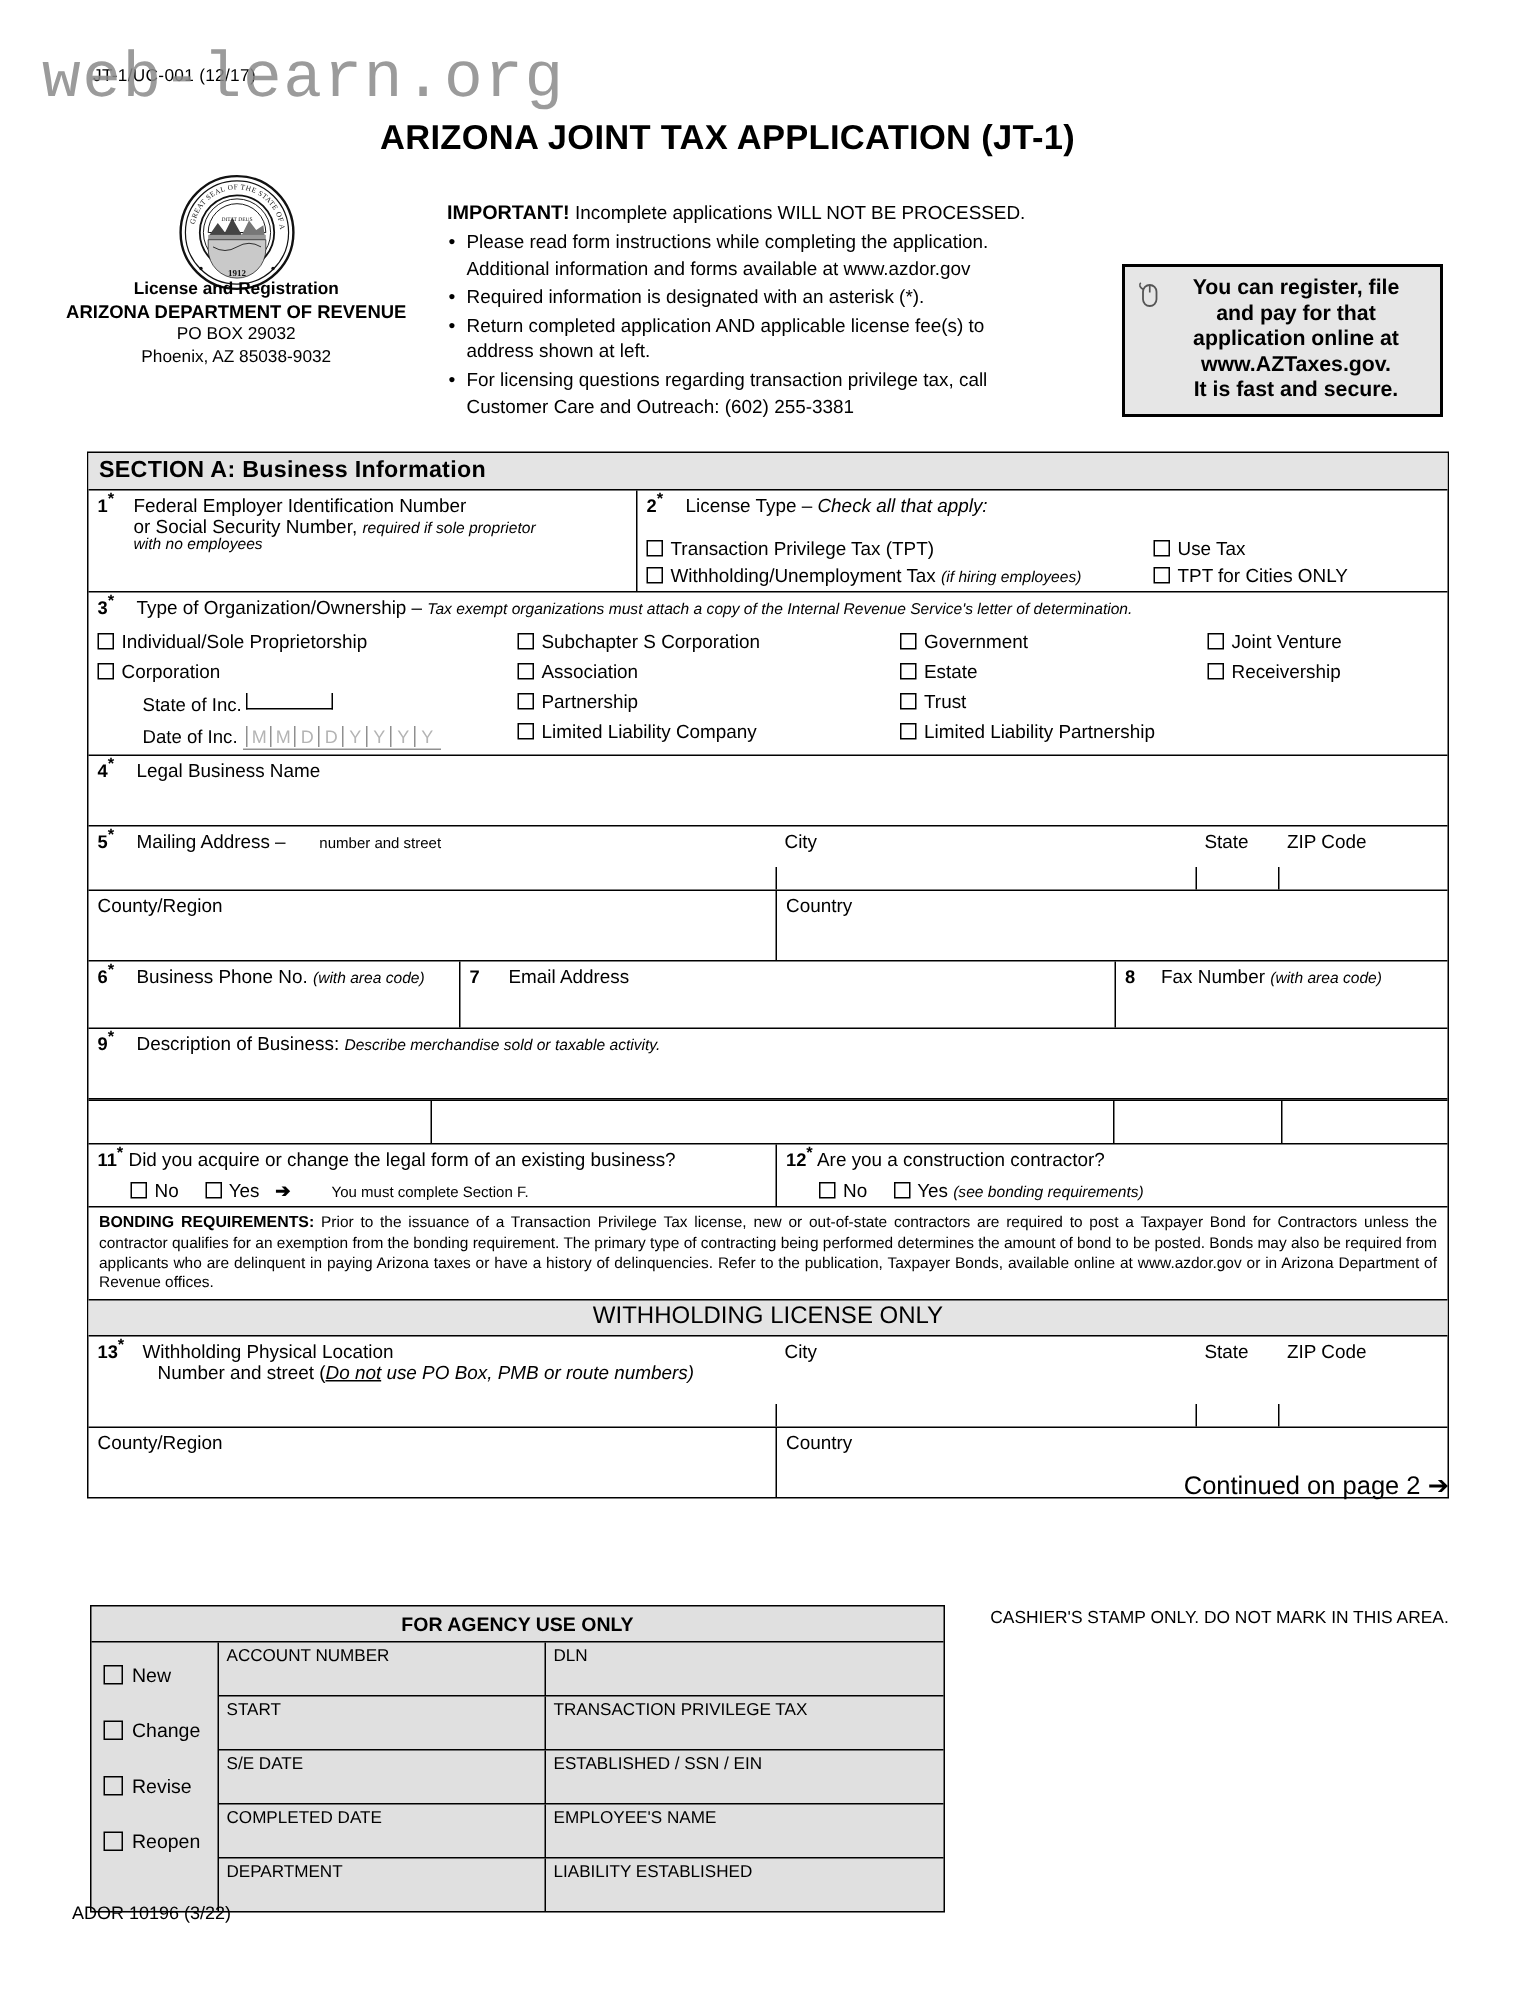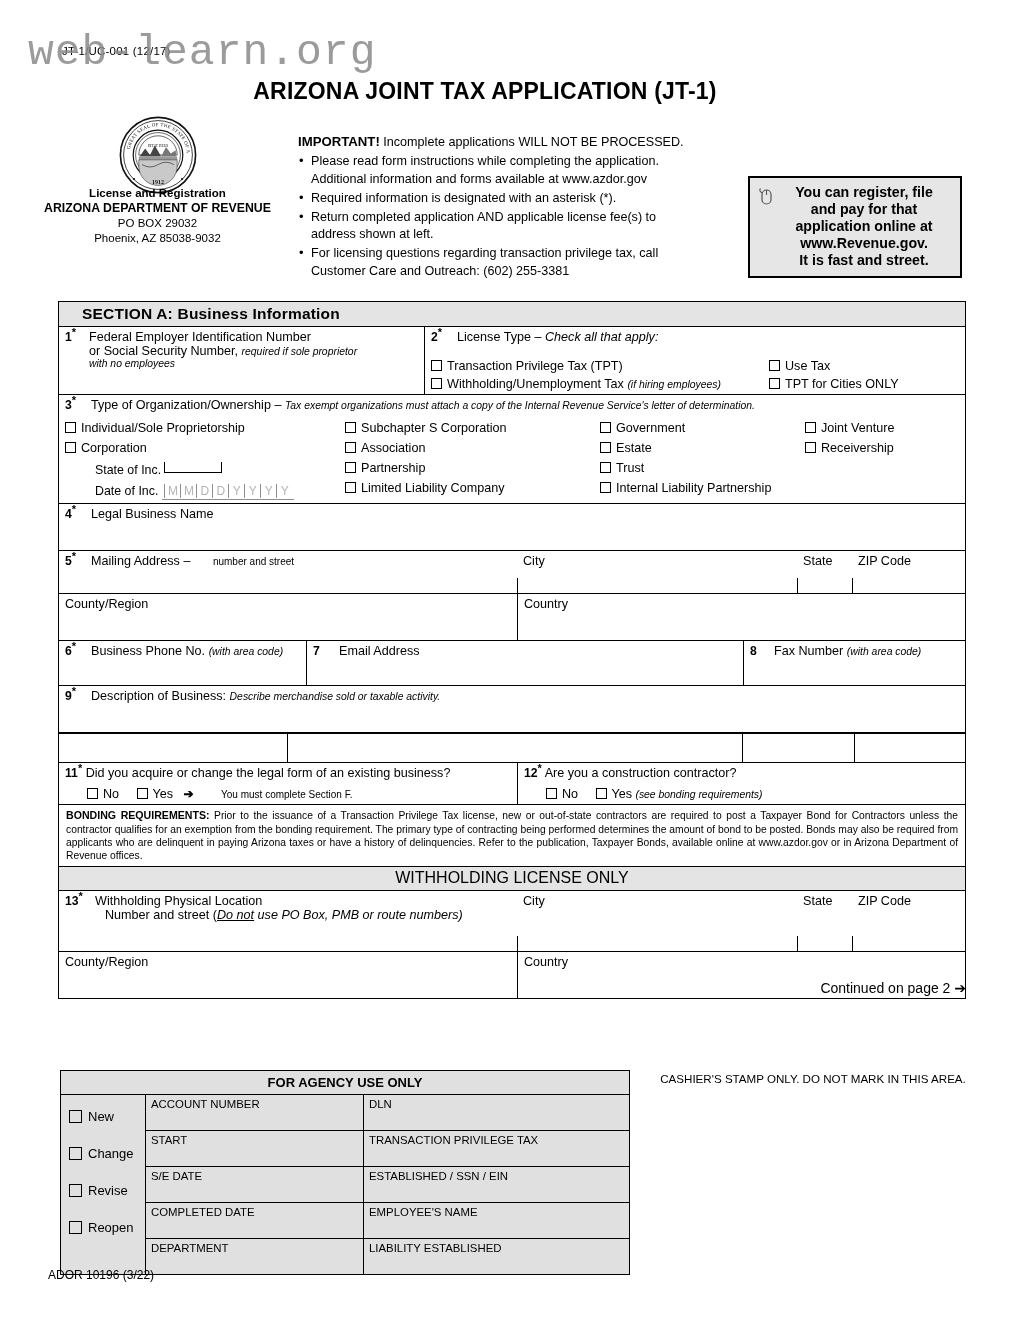--- a/index.html
+++ b/index.html
@@ -137,21 +137,21 @@
     width: 908px;
     border: 1px solid #000;
     box-sizing: border-box;
     font-size: 12.2px;
   }
   .sec-head {
     background: #e4e4e4;
     border-bottom: 1.5px solid #000;
     font-size: 15.5px;
     font-weight: bold;
-    padding: 3px 0 3px 23px;
+    padding: 3px 0 3px 7px;
     letter-spacing: .2px;
   }
   .row { display: flex; border-bottom: 1px solid #000; }
   .row.nb { border-bottom: none; }
   .row.thick { border-bottom: 1.5px solid #000; }
   .cell { position: relative; box-sizing: border-box; padding: 3px 5px 3px 6px; }
   .cell + .cell { border-left: 1px solid #000; }
 
   .num { font-weight: bold; font-size: 12.2px; }
   .num sup { font-size: 11px; font-weight: bold; line-height: 0; }
@@ -253,21 +253,21 @@
     border-bottom: 1px solid #000;
     border-top: 1.5px solid #000;
   }
 
   .cont-note {
     position: absolute;
     left: 58px;
     top: 980px;
     width: 908px;
     text-align: right;
-    font-size: 14px;
+    font-size: 17px;
   }
 
   
   .agency {
     position: absolute;
     left: 60px;
     top: 1070px;
     width: 570px;
     border: 1.5px solid #000;
     background: #e0e0e0;
@@ -382,22 +382,22 @@
       <svg width="16" height="20" viewBox="0 0 16 20">
         <rect x="4" y="4" width="9" height="14" rx="4.5" fill="none" stroke="#555" stroke-width="1.2"></rect>
         <line x1="8.5" y1="4" x2="8.5" y2="9" stroke="#555" stroke-width="1.1"></line>
         <path d="M4.5 7 C2 6 1 4 2.5 2.5" fill="none" stroke="#555" stroke-width="1.1"></path>
       </svg>
     </div>
     <div class="ob-text">
       <div>You can register, file</div>
       <div>and pay for that</div>
       <div>application online at</div>
-      <div>www.Revenue.gov.</div>
-      <div>It is fast and street.</div>
+      <div>www.AZTaxes.gov.</div>
+      <div>It is fast and secure.</div>
     </div>
   </div>
 
   <div class="formtable">
 
     <div class="sec-head">SECTION A:  Business Information</div>
 
     <div class="row thick">
       <div class="cell c-item1">
         <div style="display:flex;">
@@ -466,21 +466,21 @@
           <div class="org-c2">
             <div class="cbrow"><span class="cb"></span><span class="lbl">Subchapter S Corporation</span></div>
             <div class="cbrow"><span class="cb"></span><span class="lbl">Association</span></div>
             <div class="cbrow"><span class="cb"></span><span class="lbl">Partnership</span></div>
             <div class="cbrow"><span class="cb"></span><span class="lbl">Limited Liability Company</span></div>
           </div>
           <div class="org-c3">
             <div class="cbrow"><span class="cb"></span><span class="lbl">Government</span></div>
             <div class="cbrow"><span class="cb"></span><span class="lbl">Estate</span></div>
             <div class="cbrow"><span class="cb"></span><span class="lbl">Trust</span></div>
-            <div class="cbrow"><span class="cb"></span><span class="lbl">Internal Liability Partnership</span></div>
+            <div class="cbrow"><span class="cb"></span><span class="lbl">Limited Liability Partnership</span></div>
           </div>
           <div class="org-c4">
             <div class="cbrow"><span class="cb"></span><span class="lbl">Joint Venture</span></div>
             <div class="cbrow"><span class="cb"></span><span class="lbl">Receivership</span></div>
           </div>
         </div>
       </div>
     </div>
 
     <div class="row thick">

